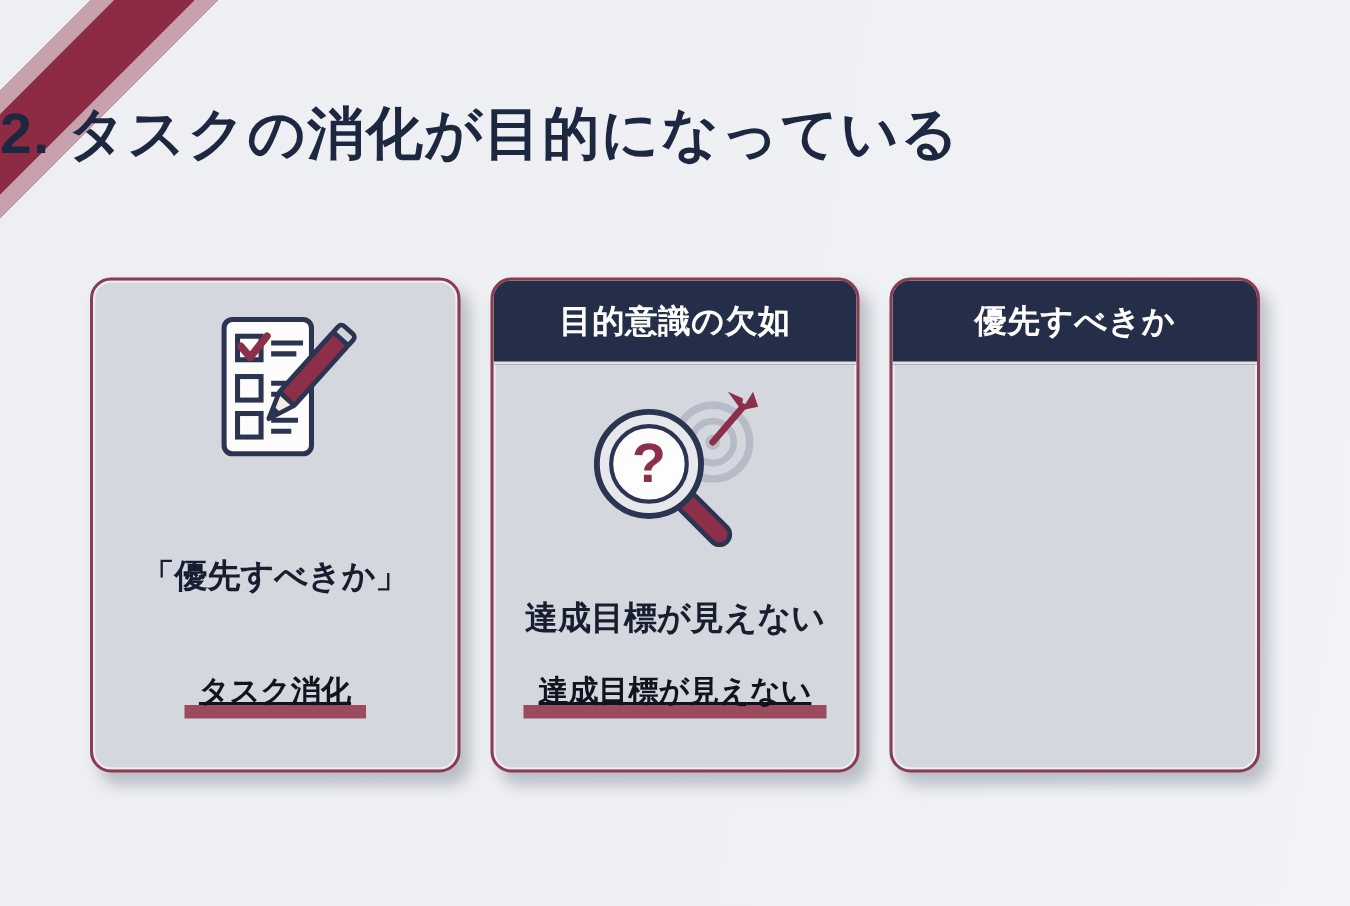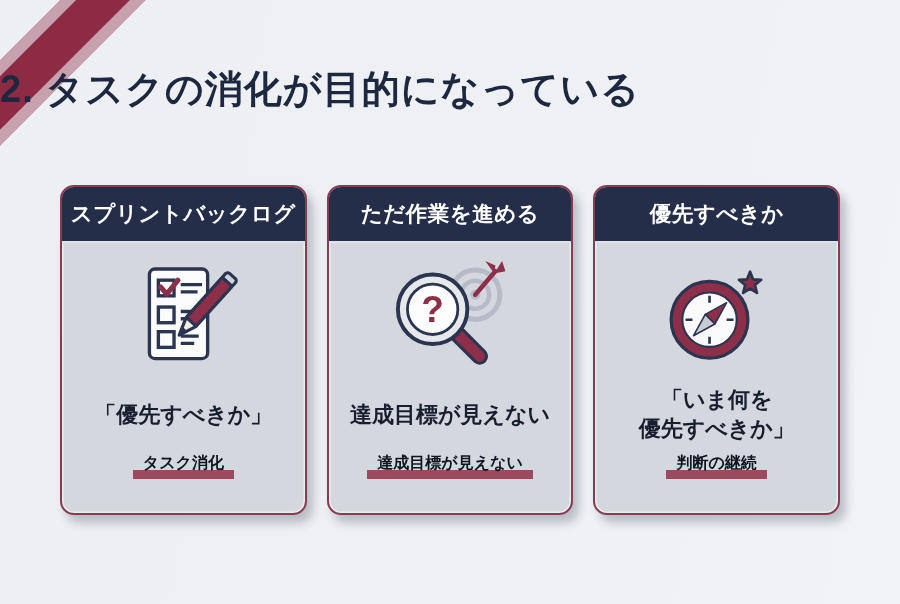--- a/index.html
+++ b/index.html
@@ -42,38 +42,38 @@
   .card-body{
     flex:1;display:flex;flex-direction:column;align-items:center;
     padding:12px 10px 34px;box-sizing:border-box;
   }
   .icon-wrap{height:122px;display:flex;align-items:center;justify-content:center;flex:0 0 auto;}
   .main-text{
     flex:1;display:flex;flex-direction:column;justify-content:center;align-items:center;
     font-size:22px;font-weight:bold;color:#171e30;text-align:center;line-height:1.3;
   }
   .highlight{
-    flex:0 0 auto;font-size:16px;font-weight:bold;color:#10141f;text-align:center;
+    flex:0 0 auto;font-size:20px;font-weight:bold;color:#10141f;text-align:center;
     padding:0 10px 5px;
     background:linear-gradient(#9c4a5e,#9c4a5e) no-repeat left bottom/100% 9px;
+    text-decoration:underline;
   }
 </style>
 </head>
 <body>
 
 <div class="slide">
 
   <div class="ribbon" style="background: rgb(141, 43, 69); border-top-color: rgb(199, 161, 173); border-bottom-color: rgb(199, 161, 173);"></div>
 
   <div class="title">2. タスクの消化が目的になっている</div>
 
   <div class="cards">
 
     <div class="card">
-      <div class="card-header">スプリントバックログ</div>
       <div class="card-body">
         <div class="icon-wrap">
           <svg width="116" height="112" viewBox="0 0 100 100">
             <rect x="20" y="8" width="52" height="80" rx="5" fill="#fcfcfd" stroke="#2b3450" stroke-width="3"></rect>
 
             <rect x="28" y="18" width="14" height="14" fill="#fcfcfd" stroke="#2b3450" stroke-width="3"></rect>
             <path d="M30 24 l5.5 6.5 l10 -12.5" fill="none" stroke="#8e2f49" stroke-width="4.5" stroke-linecap="round" stroke-linejoin="round"></path>
             <line x1="48" y1="22" x2="67" y2="22" stroke="#2b3450" stroke-width="3"></line>
             <line x1="48" y1="28.5" x2="63" y2="28.5" stroke="#2b3450" stroke-width="3"></line>
 
@@ -94,21 +94,21 @@
           </svg>
         </div>
         <div class="main-text">
           <span>「優先すべきか」</span>
         </div>
         <div class="highlight">タスク消化</div>
       </div>
     </div>
 
     <div class="card">
-      <div class="card-header">ただ作業を進める</div>
+      <div class="card-header">目的意識の欠如</div>
       <div class="card-body">
         <div class="icon-wrap">
           <svg width="130" height="112" viewBox="0 0 115 100">
 
             <g opacity="0.5">
               <circle cx="80" cy="31" r="22" fill="none" stroke="#9ba1b2" stroke-width="4.5"></circle>
               <circle cx="80" cy="31" r="12.5" fill="none" stroke="#9ba1b2" stroke-width="4"></circle>
               <circle cx="80" cy="31" r="4.5" fill="#9ba1b2"></circle>
             </g>
 
@@ -125,39 +125,16 @@
         </div>
         <div class="main-text">
           <span>達成目標が見えない</span>
         </div>
         <div class="highlight">達成目標が見えない</div>
       </div>
     </div>
 
     <div class="card">
       <div class="card-header">優先すべきか</div>
-      <div class="card-body">
-        <div class="icon-wrap">
-          <svg width="120" height="112" viewBox="0 0 110 105">
-            <circle cx="48" cy="56" r="36" fill="#8e2f49" stroke="#2b3450" stroke-width="3"></circle>
-            <circle cx="48" cy="56" r="25.5" fill="#fbfbfd" stroke="#2b3450" stroke-width="2"></circle>
-
-            <line x1="48" y1="33.5" x2="48" y2="40" stroke="#2b3450" stroke-width="2.5"></line>
-            <line x1="48" y1="72" x2="48" y2="78.5" stroke="#2b3450" stroke-width="2.5"></line>
-            <line x1="25.5" y1="56" x2="32" y2="56" stroke="#2b3450" stroke-width="2.5"></line>
-            <line x1="64" y1="56" x2="70.5" y2="56" stroke="#2b3450" stroke-width="2.5"></line>
-
-            <polygon points="64,40 53,60 44,51" fill="#8e2f49" stroke="#2b3450" stroke-width="1.5" stroke-linejoin="round"></polygon>
-            <polygon points="33,71 44,51 53,60" fill="#c7cbd4" stroke="#2b3450" stroke-width="1.5" stroke-linejoin="round"></polygon>
-
-            <polygon points="86,11 88.8,18.1 96.5,18.6 90.6,23.5 92.5,30.9 86,26.8 79.5,30.9 81.4,23.5 75.5,18.6 83.2,18.1" fill="#8e2f49" stroke="#2b3450" stroke-width="2.5" stroke-linejoin="round"></polygon>
-          </svg>
-        </div>
-        <div class="main-text">
-          <span>「いま何を</span>
-          <span>優先すべきか」</span>
-        </div>
-        <div class="highlight">判断の継続</div>
-      </div>
     </div>
 
   </div>
 </div>
 
 </body></html>

